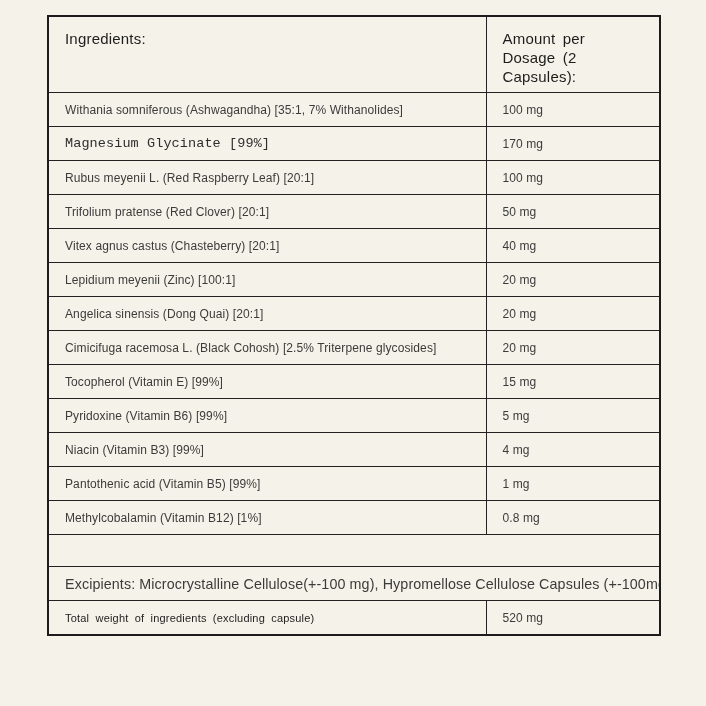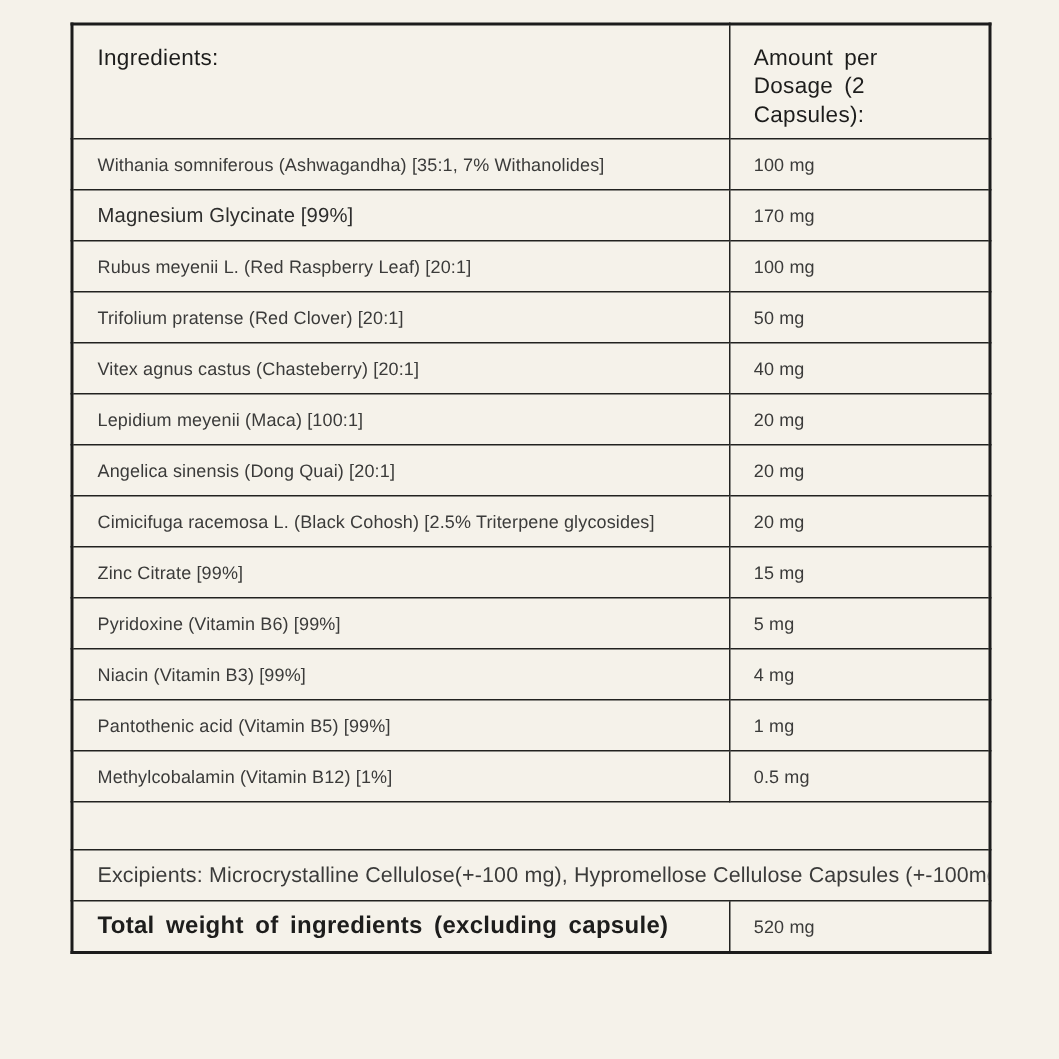--- a/index.html
+++ b/index.html
@@ -49,33 +49,33 @@
     color: #1d1d1c;
     word-spacing: 3px;
     letter-spacing: 0.2px;
     white-space: normal;
     line-height: 1.25;
   }
   tr.header-row th.amount-col { padding-right: 28px; }
   tr.data-row td { height: 33px; }
   tr.data-row td.amount-cell { color: #3b3b3a; }
   tr.alt-font td.name-cell {
-    font-family: Liberation Sans, sans-serif;
+    font-family: Liberation Mono, monospace;
     font-size: 13.5px;
     color: #2e2e2d;
   }
   tr.spacer-row td { height: 31px; }
   tr.excipients-row td { height: 33px; font-size: 14.3px; }
   tr.total-row td { height: 33px; }
   tr.total-row td.name-cell {
-    font-weight: 700;
+    font-weight: 400;
     color: #1d1d1c;
     word-spacing: 3px;
     letter-spacing: 0.2px;
-    font-size: 16px;
+    font-size: 11px;
   }
 </style>
 </head>
 <body>
 
 <div class="table-wrap">
   <table class="ingredients">
     <colgroup>
         <col class="c1">
         <col class="c2">
@@ -101,50 +101,50 @@
       </tr>
       <tr class="data-row">
         <td class="name-cell">Trifolium pratense (Red Clover) [20:1]</td>
         <td class="amount-cell">50 mg</td>
       </tr>
       <tr class="data-row">
         <td class="name-cell">Vitex agnus castus (Chasteberry) [20:1]</td>
         <td class="amount-cell">40 mg</td>
       </tr>
       <tr class="data-row">
-        <td class="name-cell">Lepidium meyenii (Maca) [100:1]</td>
+        <td class="name-cell">Lepidium meyenii (Zinc) [100:1]</td>
         <td class="amount-cell">20 mg</td>
       </tr>
       <tr class="data-row">
         <td class="name-cell">Angelica sinensis (Dong Quai) [20:1]</td>
         <td class="amount-cell">20 mg</td>
       </tr>
       <tr class="data-row">
         <td class="name-cell">Cimicifuga racemosa L. (Black Cohosh) [2.5% Triterpene glycosides]</td>
         <td class="amount-cell">20 mg</td>
       </tr>
       <tr class="data-row">
-        <td class="name-cell">Zinc Citrate [99%]</td>
+        <td class="name-cell">Tocopherol (Vitamin E) [99%]</td>
         <td class="amount-cell">15 mg</td>
       </tr>
       <tr class="data-row">
         <td class="name-cell">Pyridoxine (Vitamin B6) [99%]</td>
         <td class="amount-cell">5 mg</td>
       </tr>
       <tr class="data-row">
         <td class="name-cell">Niacin (Vitamin B3) [99%]</td>
         <td class="amount-cell">4 mg</td>
       </tr>
       <tr class="data-row">
         <td class="name-cell">Pantothenic acid (Vitamin B5) [99%]</td>
         <td class="amount-cell">1 mg</td>
       </tr>
       <tr class="data-row">
         <td class="name-cell">Methylcobalamin (Vitamin B12) [1%]</td>
-        <td class="amount-cell">0.5 mg</td>
+        <td class="amount-cell">0.8 mg</td>
       </tr>
       <tr class="spacer-row">
         <td colspan="2"></td>
       </tr>
       <tr class="excipients-row">
         <td colspan="2">Excipients: Microcrystalline Cellulose(+-100 mg),  Hypromellose Cellulose Capsules (+-100mg)</td>
       </tr>
       <tr class="total-row">
         <td class="name-cell">Total weight of ingredients (excluding capsule)</td>
         <td class="amount-cell">520 mg</td>

